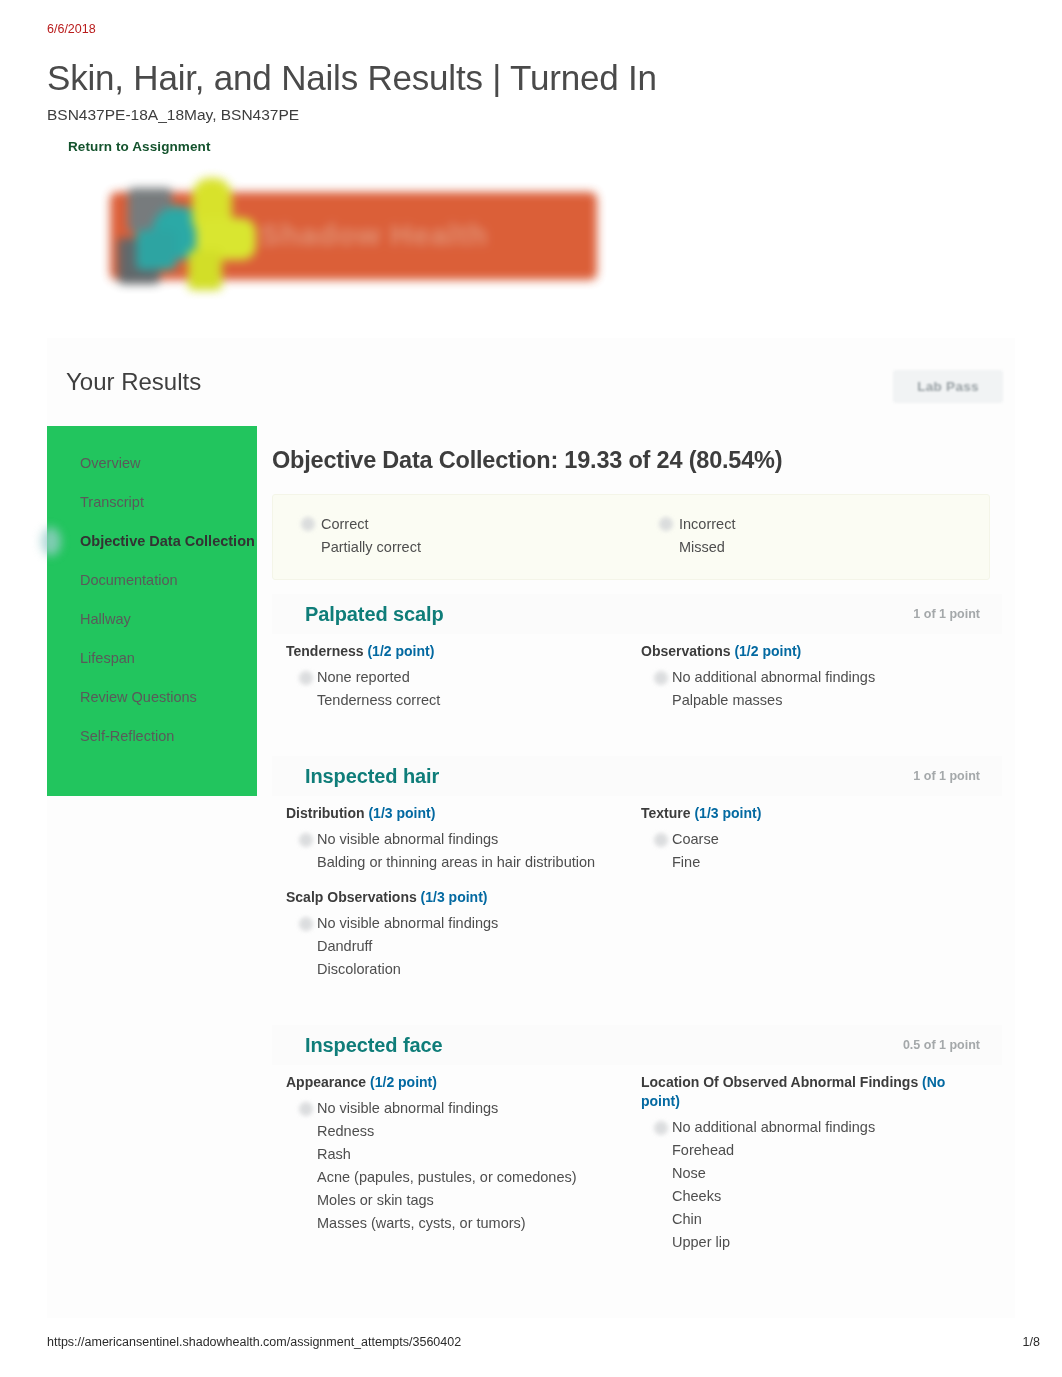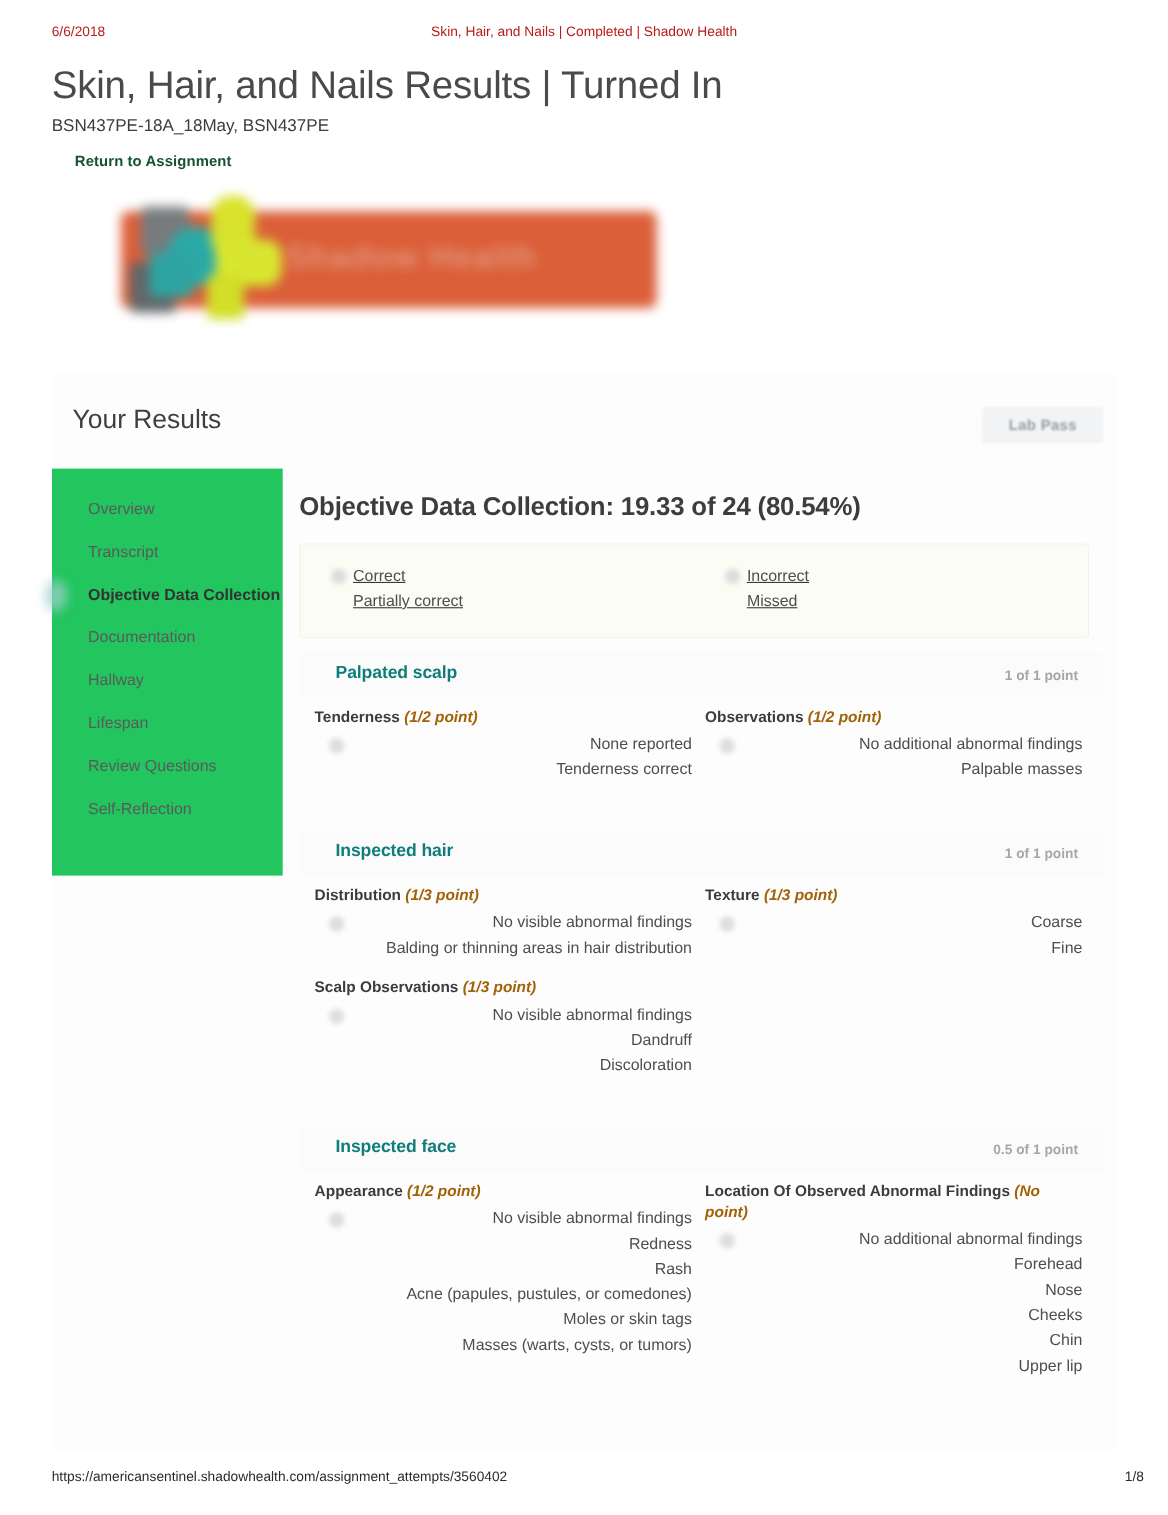--- a/index.html
+++ b/index.html
@@ -232,21 +232,20 @@
     border: 1px solid #f4f5e8;
     border-radius: 3px;
     padding: 18px 0 20px 0;
     display: flex;
     filter: blur(0.5px);
   }
   .legend-col {
     width: 50%;
     padding-left: 30px;
     box-sizing: border-box;
-    text-decoration: underline;
   }
   .legend-row {
     position: relative;
     font-size: 14.5px;
     color: #4e4e4e;
     line-height: 23px;
     padding-left: 18px;
   }
   .dot {
     position: absolute;
@@ -270,21 +269,21 @@
   .section-head {
     position: relative;
     height: 40px;
     padding: 0 20px 0 33px;
     background: #fbfbfb;
   }
   .section-title {
     position: absolute;
     left: 33px;
     top: 9px;
-    font-size: 16px;
+    font-size: 20px;
     font-weight: bold;
     color: #0f7d79;
     letter-spacing: -0.1px;
   }
   .section-points {
     position: absolute;
     right: 22px;
     top: 13px;
     font-size: 12.5px;
     font-weight: bold;
@@ -302,47 +301,44 @@
     padding: 0 12px 14px 0;
   }
   .qlabel {
     font-size: 14px;
     font-weight: bold;
     color: #3c3c3c;
     line-height: 19px;
     margin-bottom: 5px;
   }
   .qlabel .pts {
-    color: #a16207;
-    font-weight: bold;
-    font-style: italic;
+    color: #0369a1;
+    font-weight: bold;
   }
   .opts {
     padding-left: 31px;
     position: relative;
-    text-align: right;
   }
   .opt {
     font-size: 14.5px;
     color: #4e4e4e;
     line-height: 23px;
     white-space: nowrap;
   }
   .opts .dot {
     left: 13px;
     top: 5px;
   }
   .qgroup.wide .opt { white-space: normal; }
 </style>
 </head>
 <body>
 
 <div class="print-header">
   <span class="ph-date">6/6/2018</span>
-  <span class="ph-title">Skin, Hair, and Nails | Completed | Shadow Health</span>
 </div>
 
 <div class="titleblock">
   <h1 class="page-title">Skin, Hair, and Nails Results | Turned In</h1>
   <p class="page-subtitle">BSN437PE-18A_18May, BSN437PE</p>
   <a class="return-link" href="#">Return to Assignment</a>
 </div>
 
 <div class="logo-wrap">
   <div class="logo-bar"></div>

